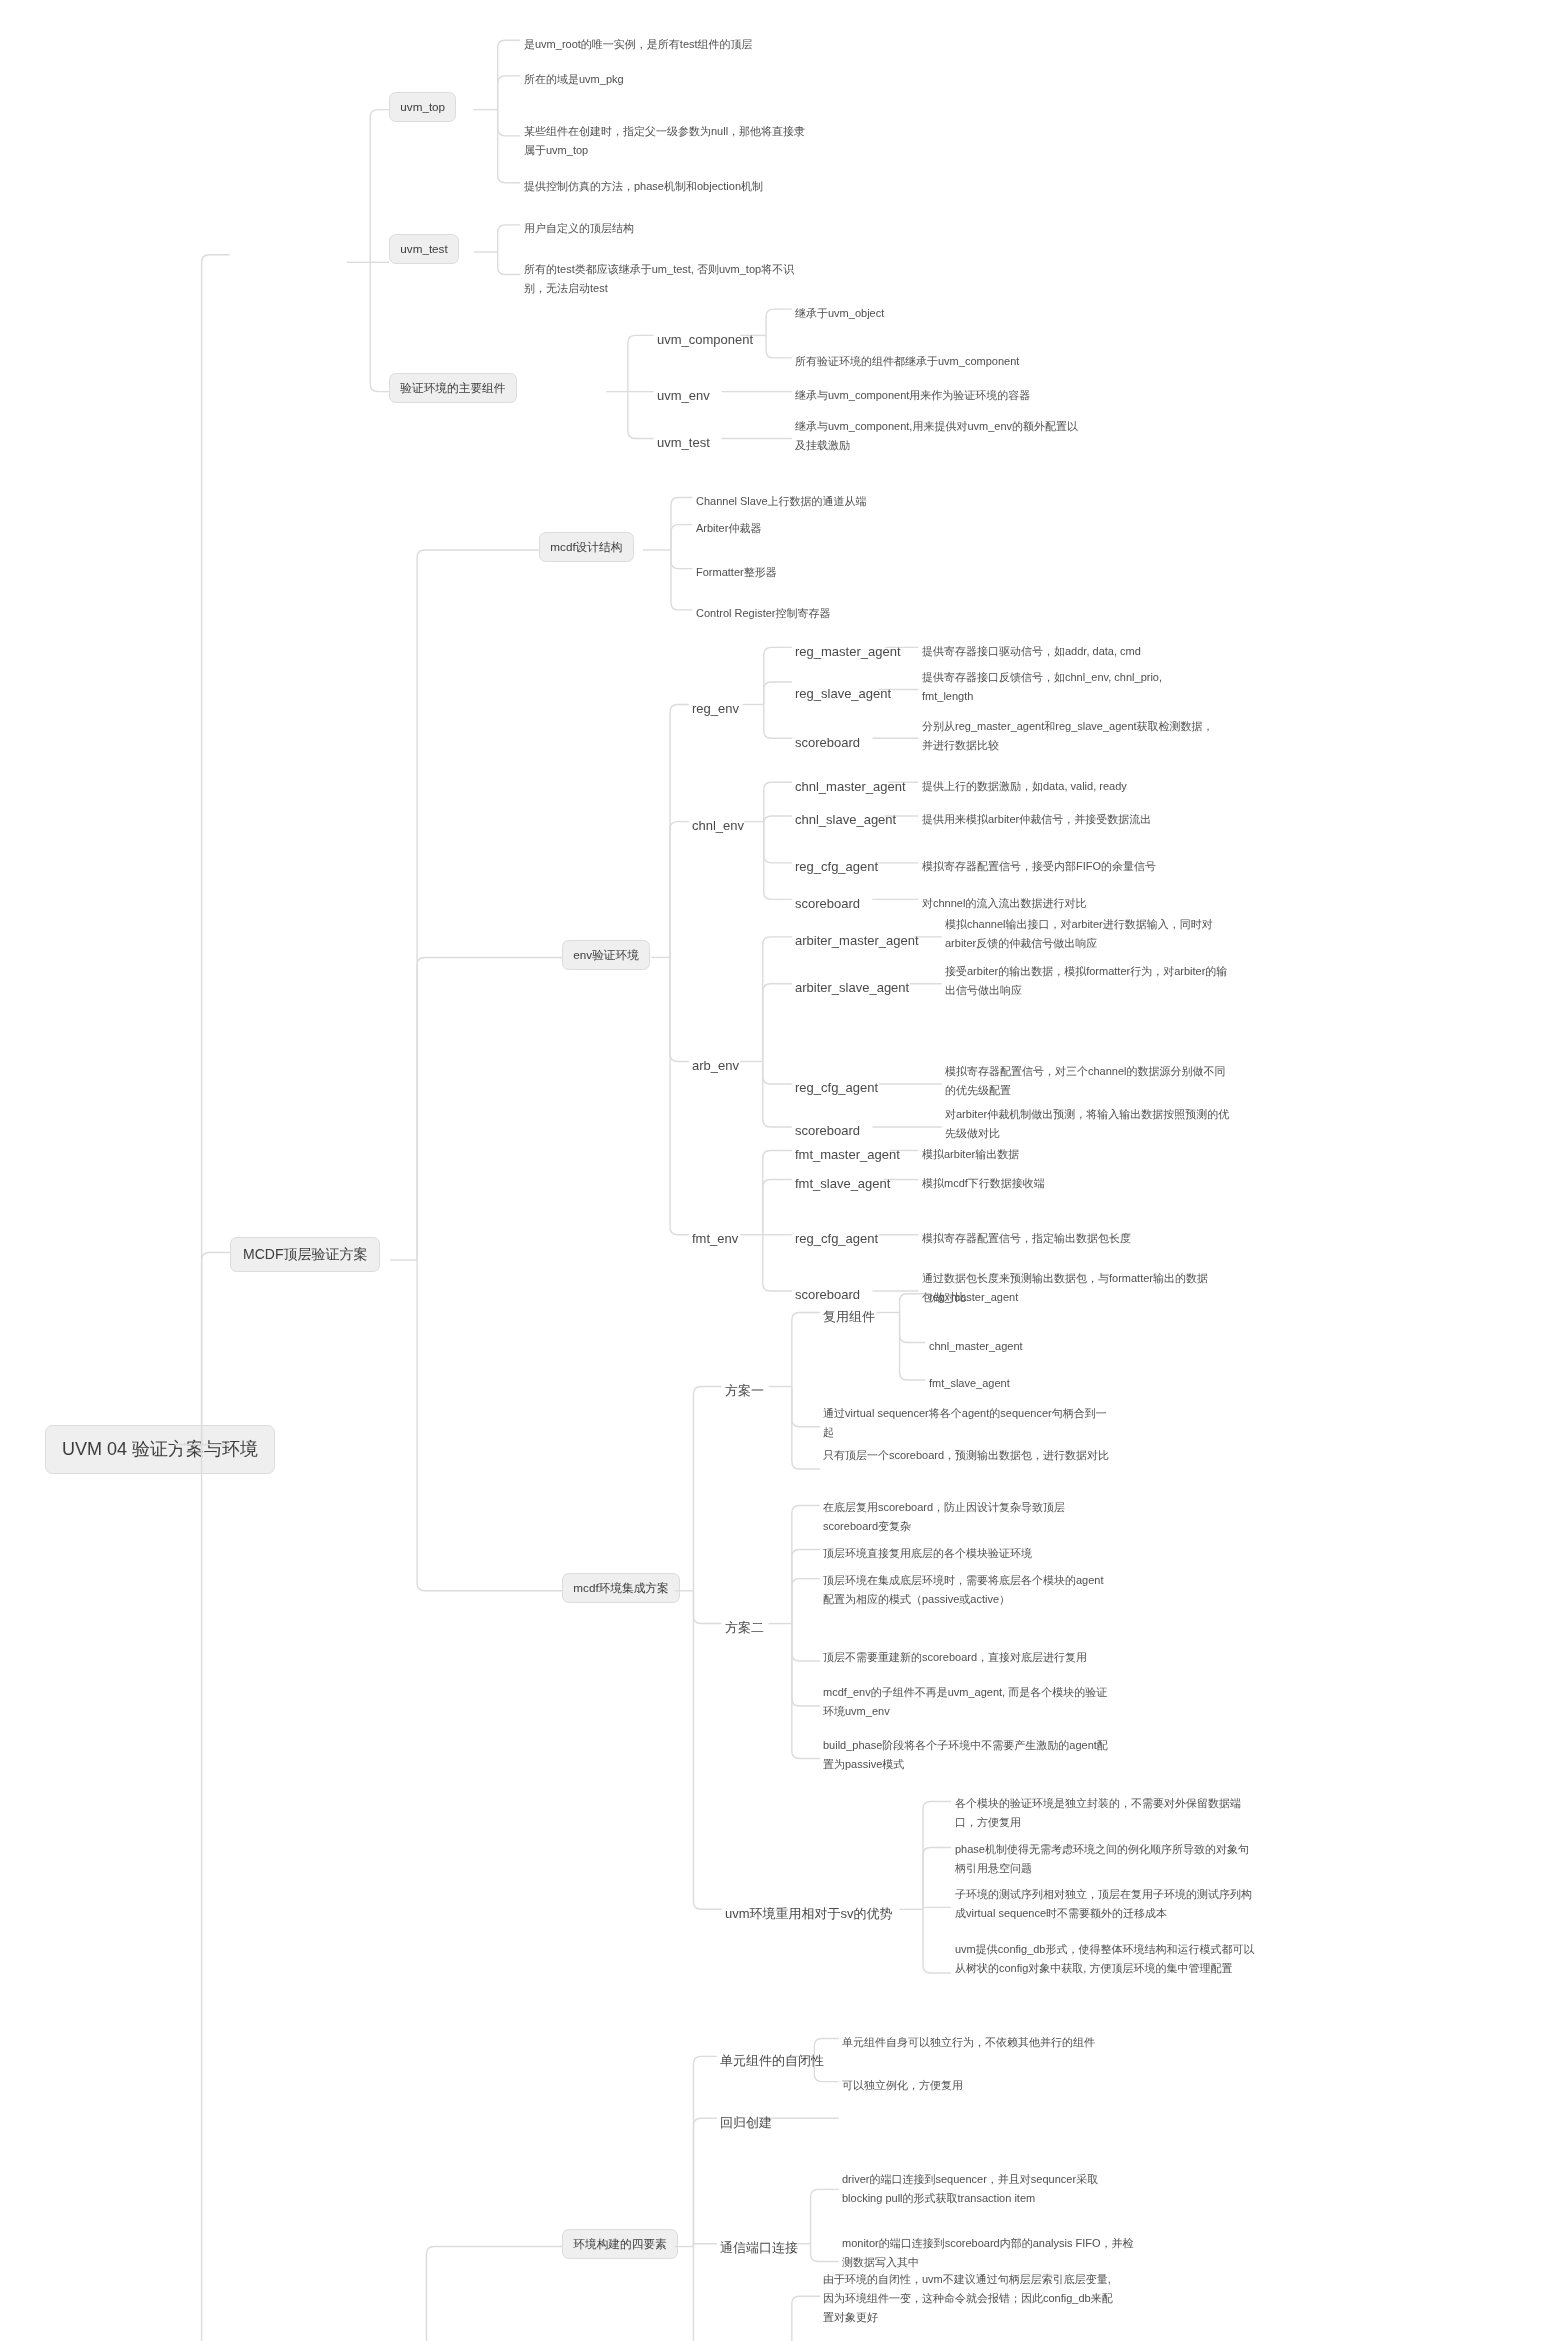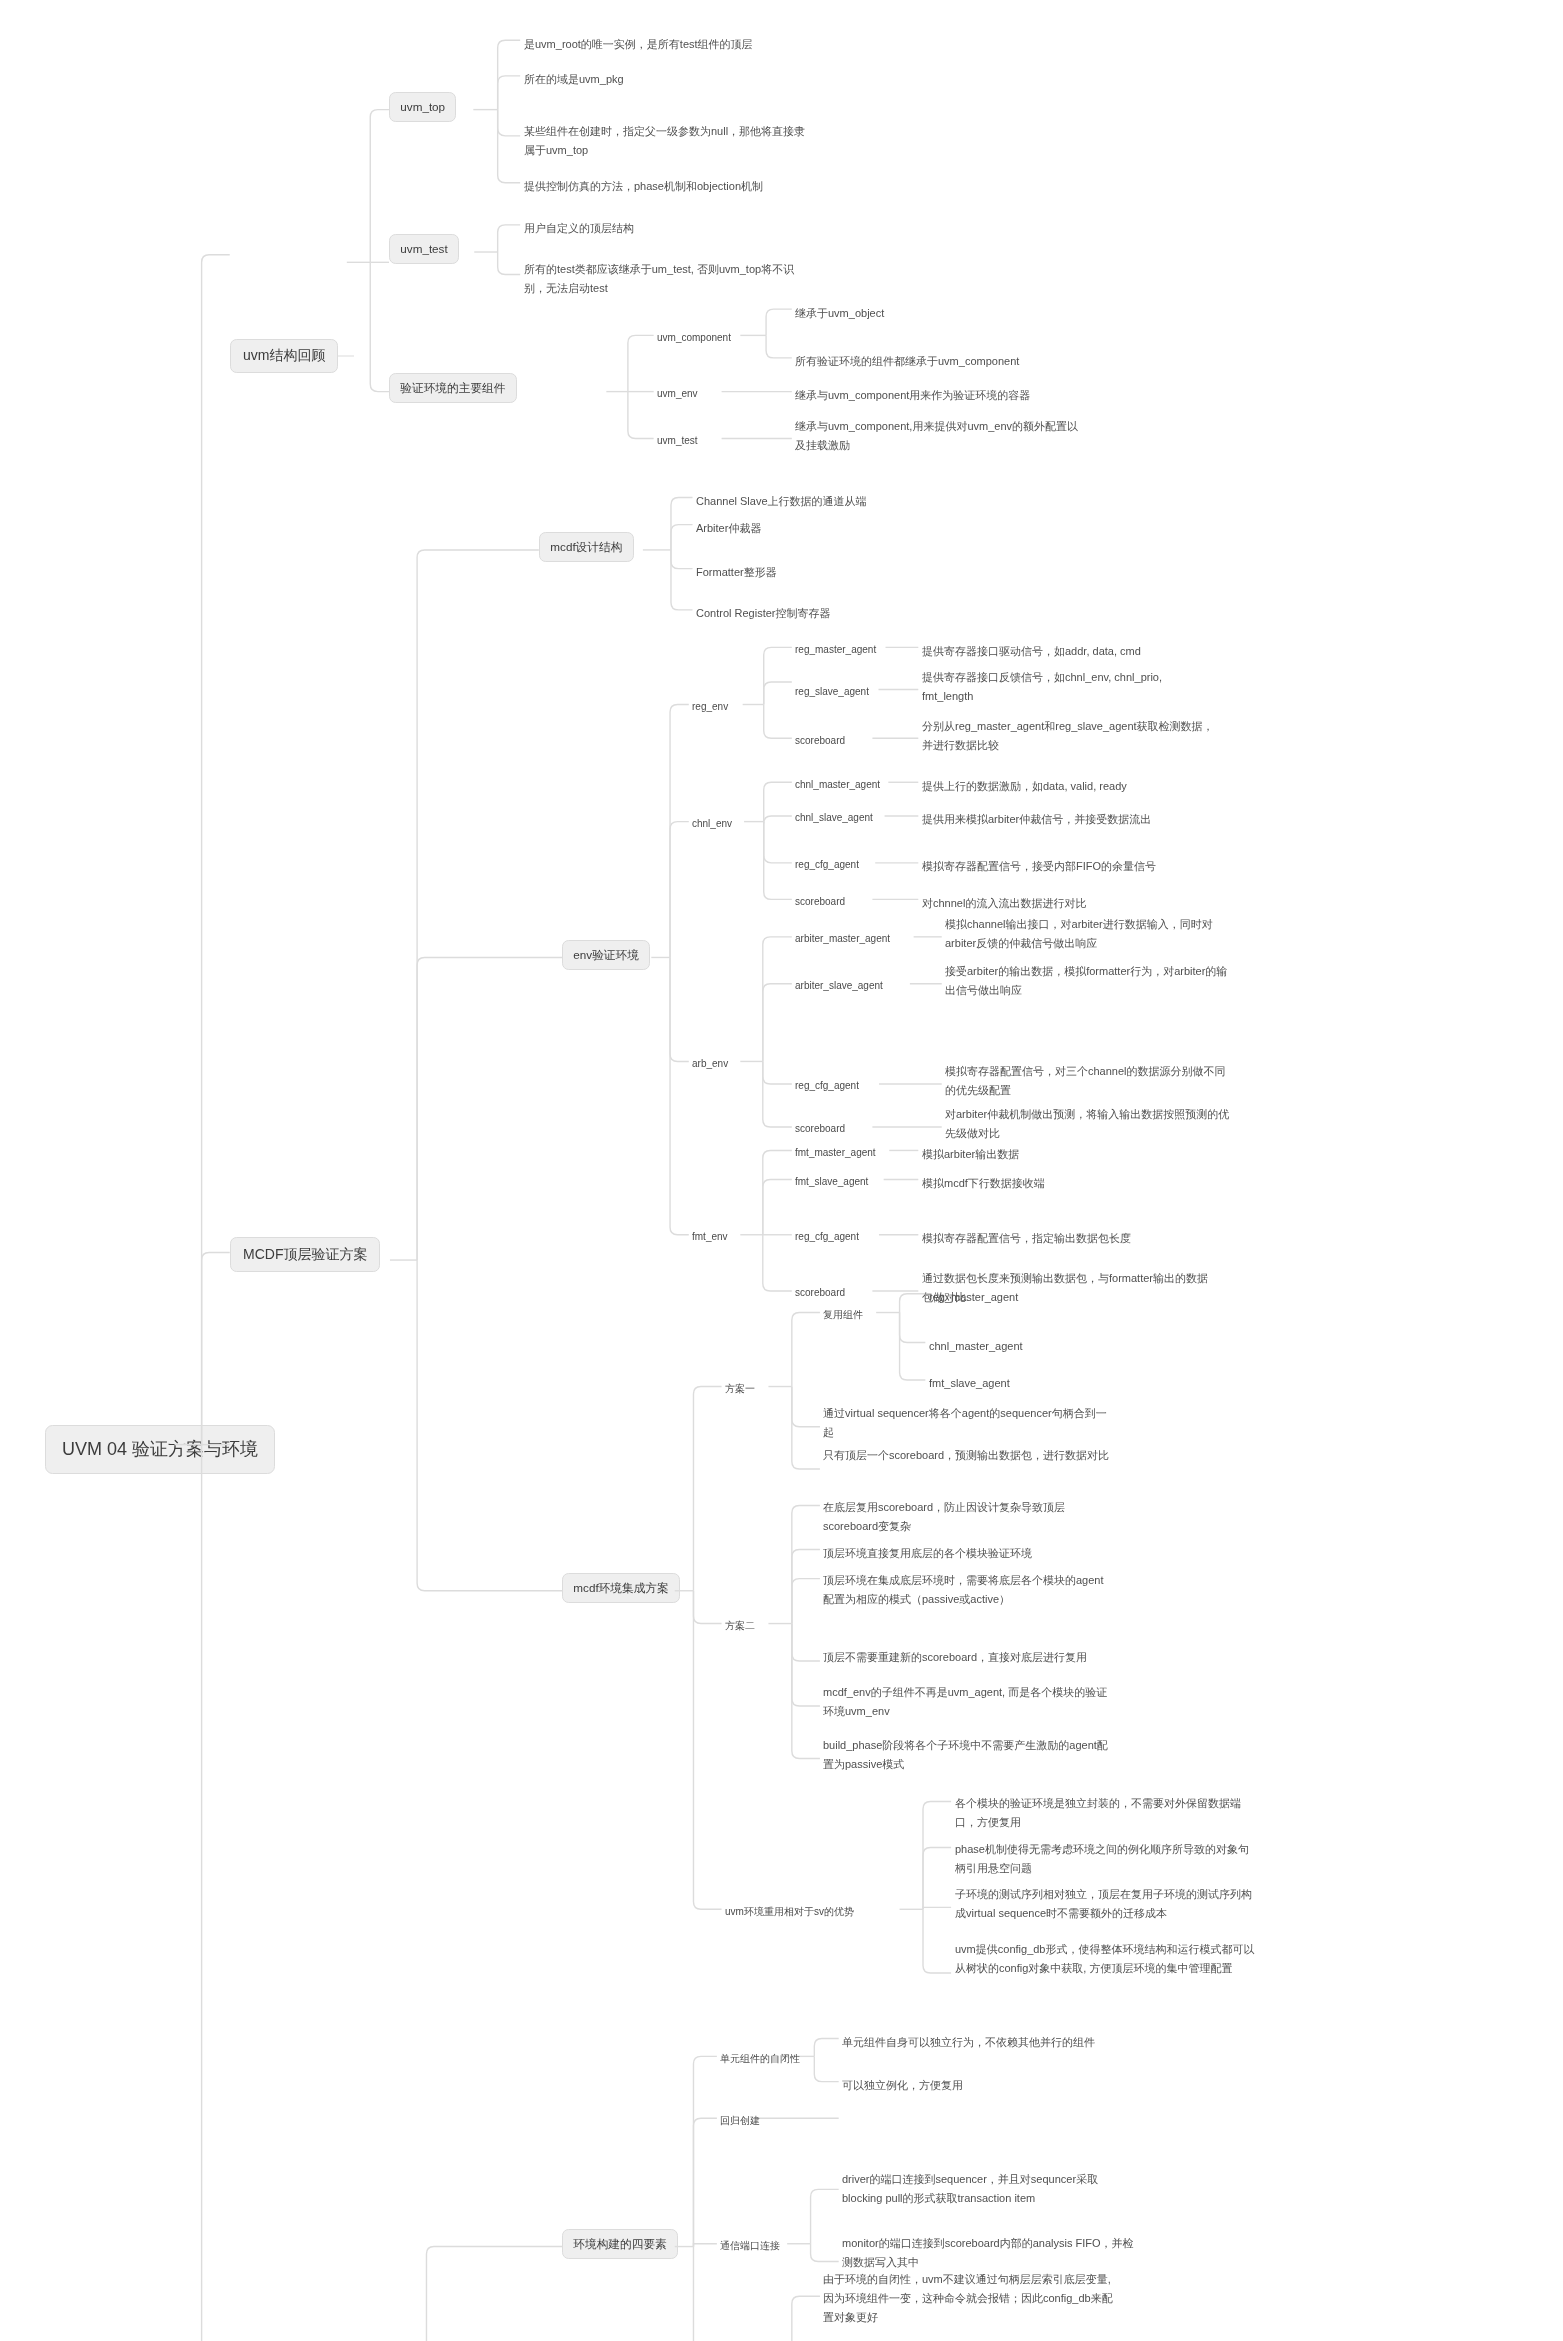--- a/index.html
+++ b/index.html
@@ -35,21 +35,21 @@
   }
   .boxed.root {
     font-size: 18px;
     padding: 12px 16px;
     border-radius: 7.5px;
   }
   .boxed.lvl2 { font-size: 11.7px; padding: 6.6px 10.3px; }
 
   
   .plain {
-    font-size: 10px;
+    font-size: 13px;
     color: #4a4a4a;
     white-space: nowrap;
     line-height: 1.55;
     padding: 0.9px 0;
   }
   .leaf {
     font-size: 11px;
     color: #4f4f4f;
     line-height: 1.75;
     padding: 0.9px 0;
@@ -90,26 +90,20 @@
       <path d="M372,3084 H430"></path>
 
       <path d="M430,3084 V560 q0,-16 16,-16 H490"></path>
       <path d="M430,3084 H490"></path>
       <path d="M430,3084 V2690 "></path>
       <path d="M430,2690 q0,-16 16,-16 H490"></path>
       <path d="M430,3084 V5236 q0,16 16,16 H490"></path>
     </g>
   </svg>
 
-  <div class="abs" style="left:230px; top:239px;">
-    <div class="node">
-      <div class="nodelabel boxed">uvm结构回顾</div>
-      <div class="spine" style="height:234px;"></div>
-    </div>
-  </div>
 
   <svg class="links" viewBox="0 0 3338 6112" width="1564" height="2863">
     <g fill="none" stroke="#dcdcdc" stroke-width="3">
 
       <path d="M740,560 H790"></path>
       <path d="M790,560 V250 q0,-16 16,-16 H830"></path>
       <path d="M790,560 H830"></path>
       <path d="M790,560 V820 q0,16 16,16 H830"></path>
     </g>
   </svg>

